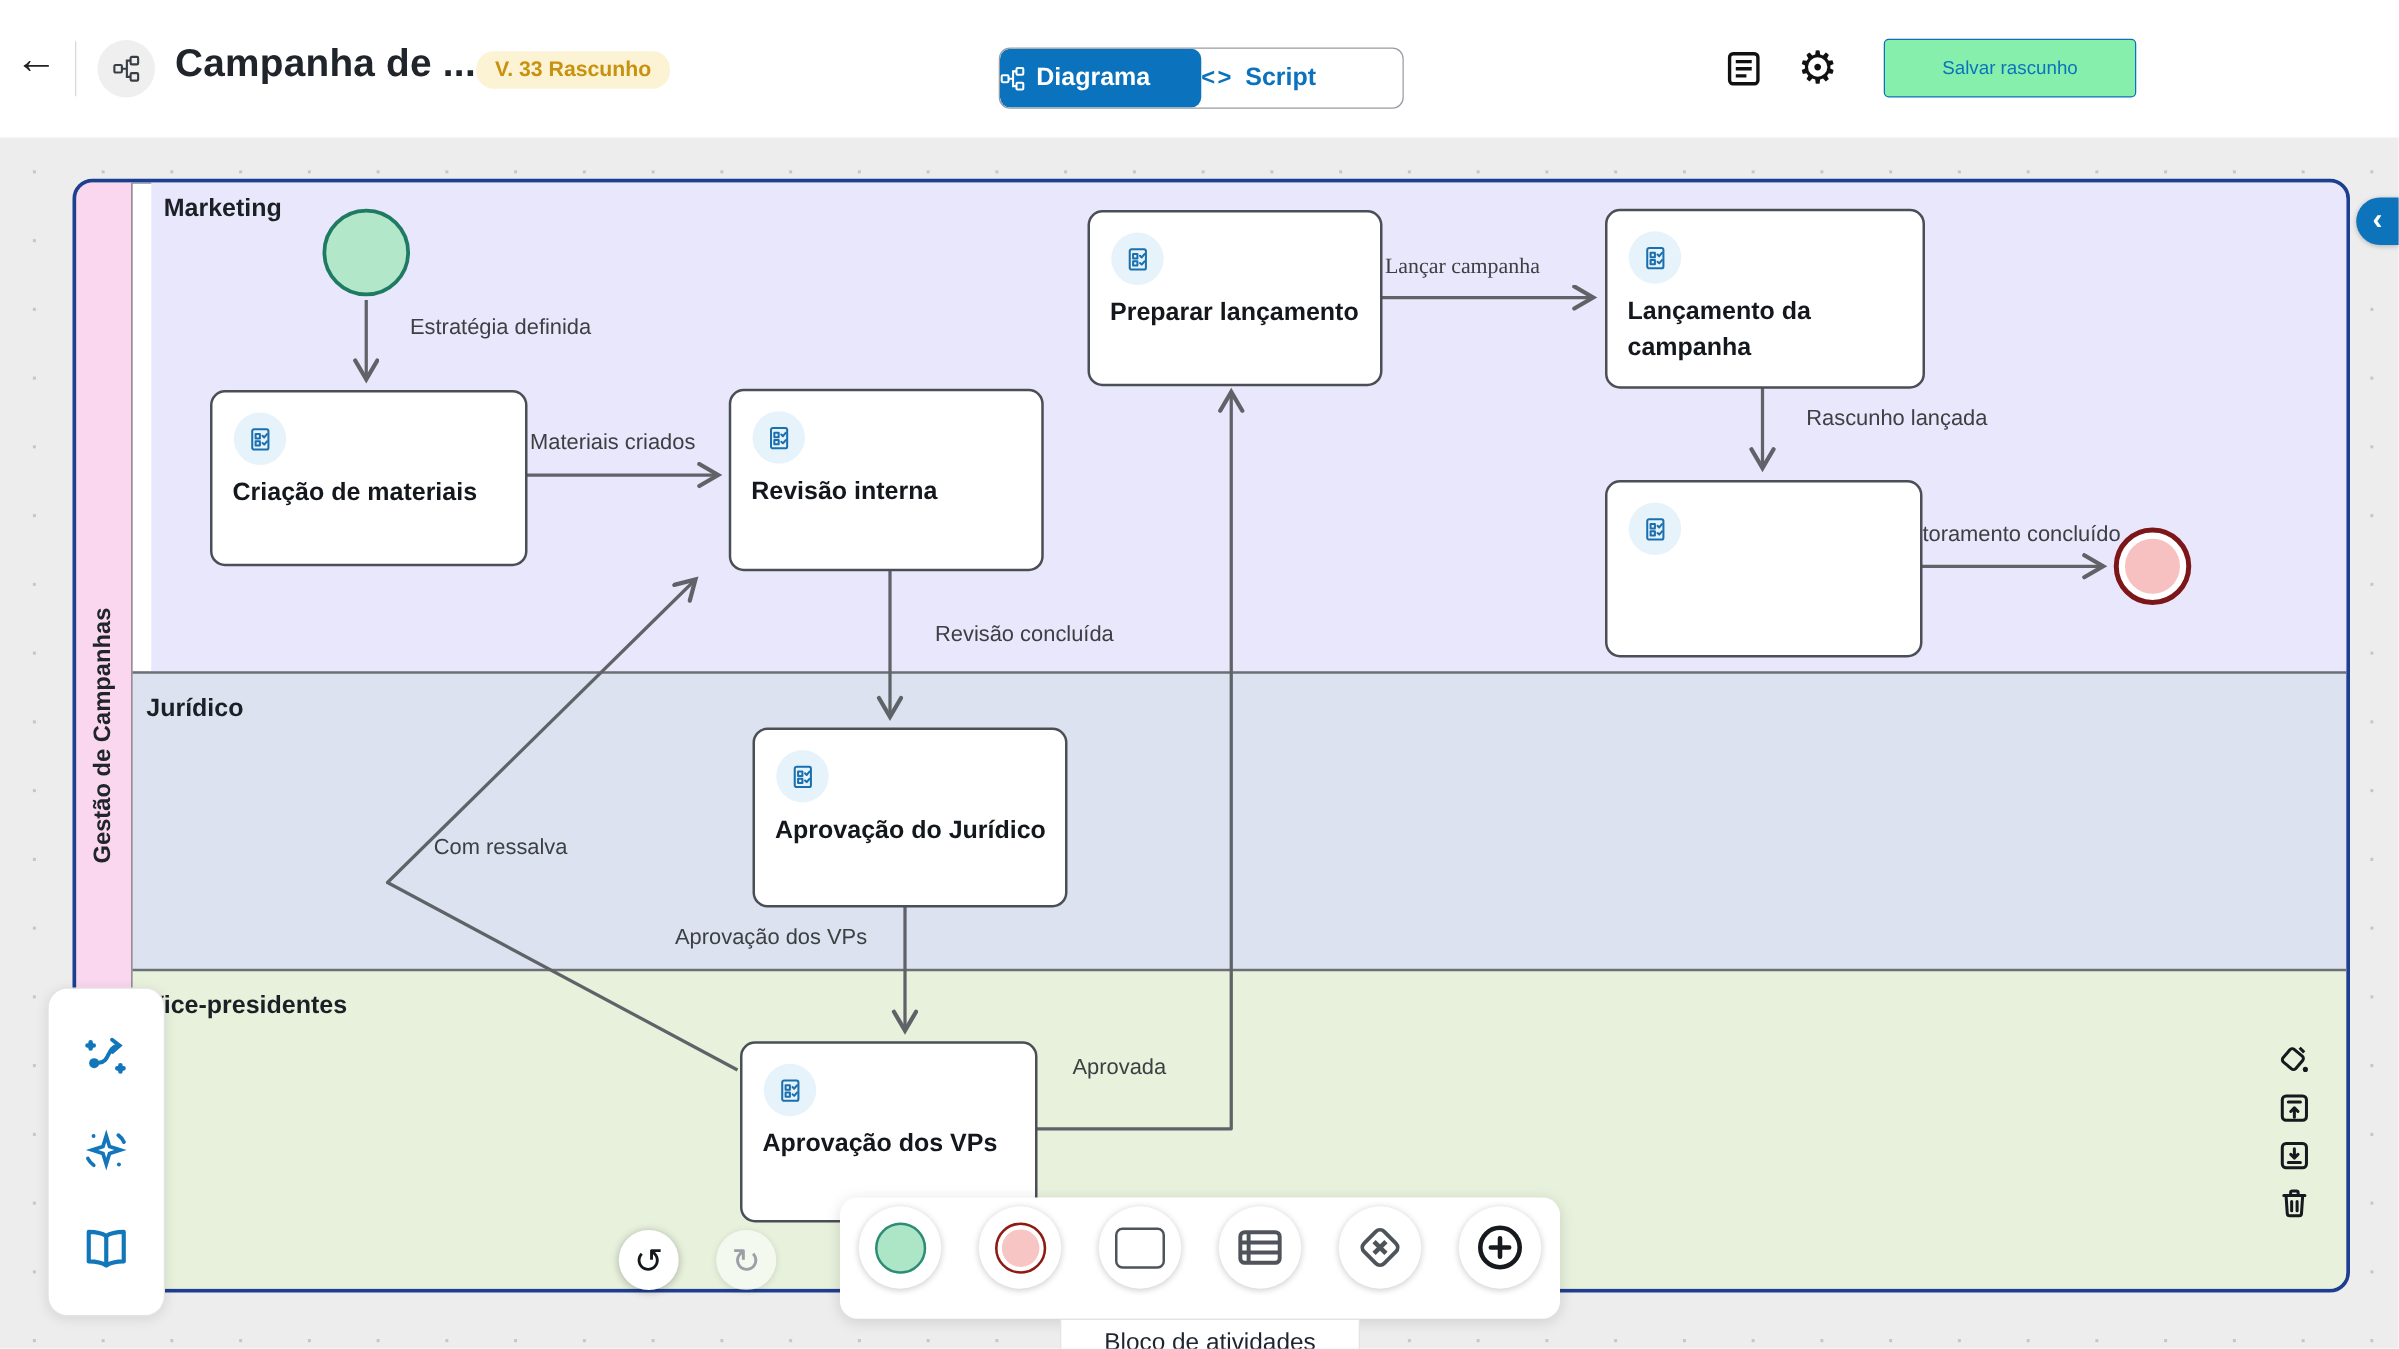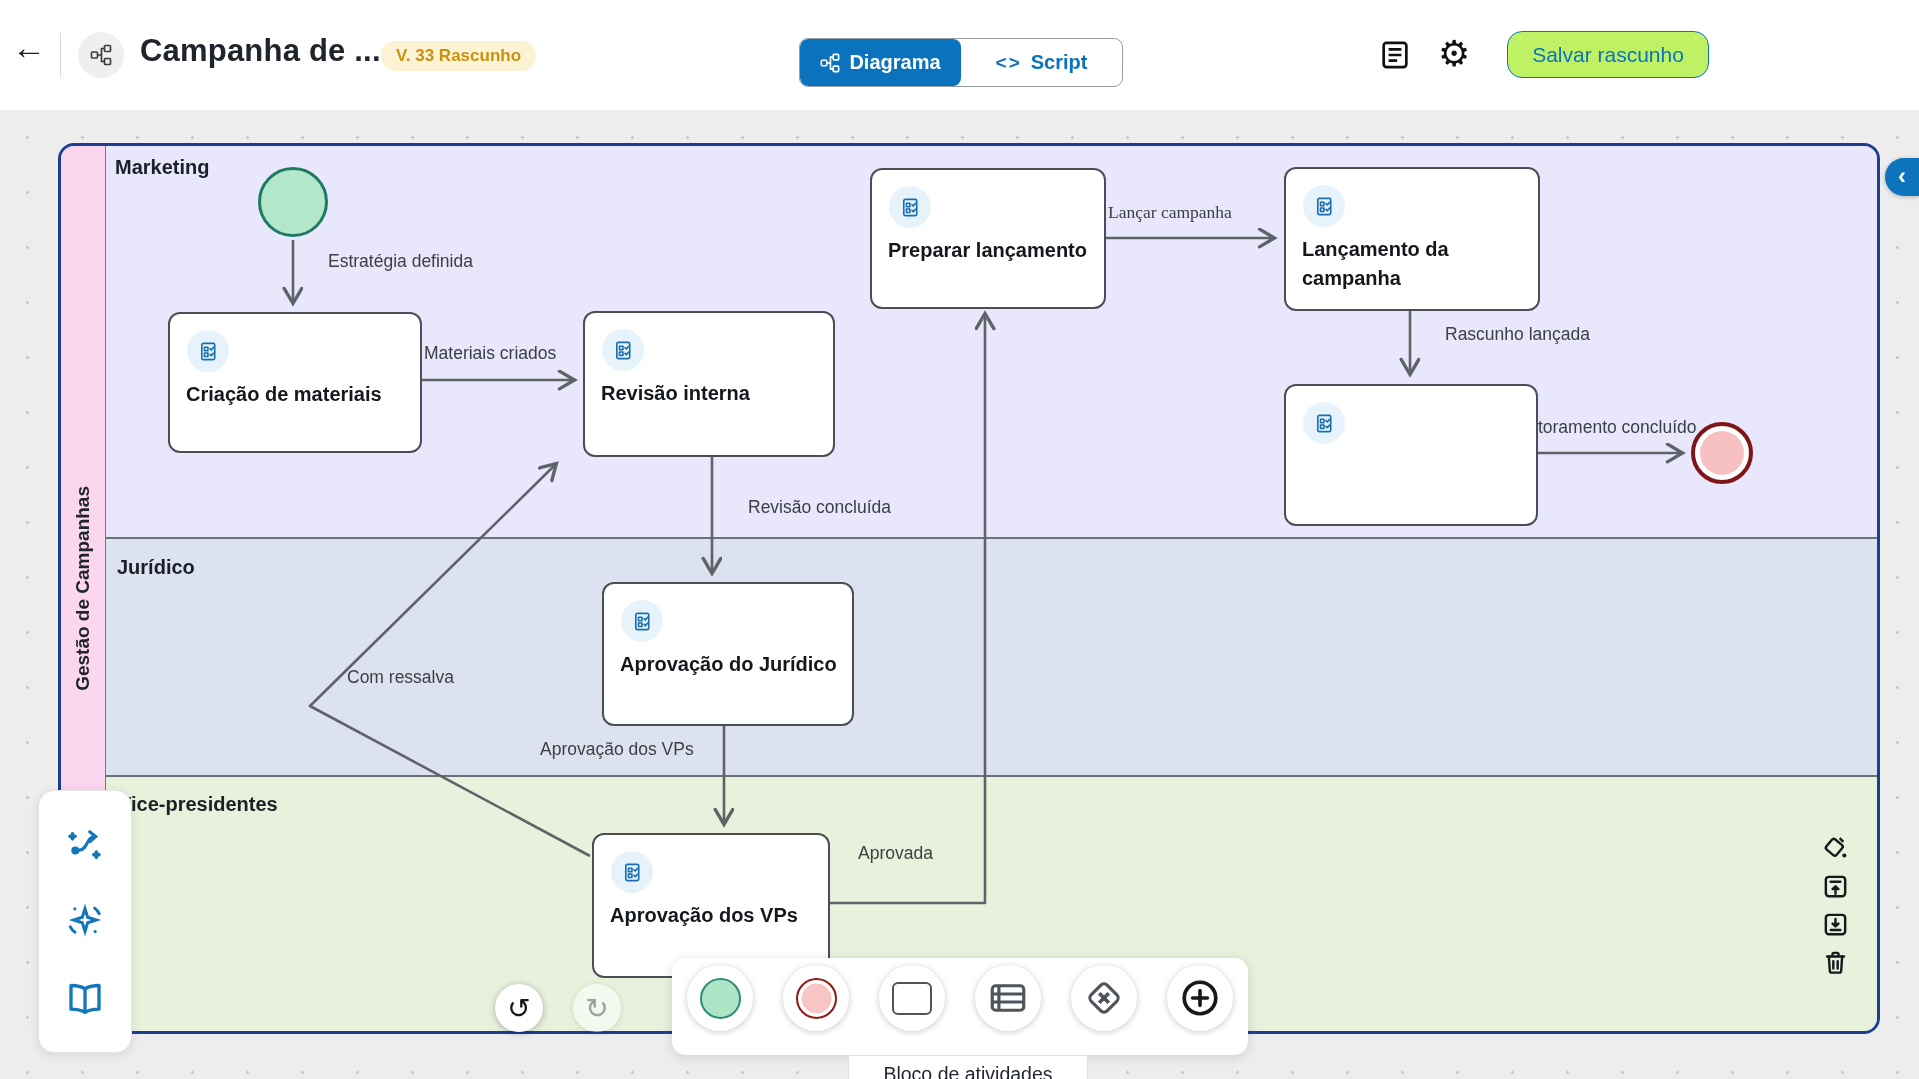--- a/index.html
+++ b/index.html
@@ -11,28 +11,28 @@
           border-bottom:1px solid #ececec;z-index:10;}
   .back{position:absolute;left:12px;top:30px;font-size:34px;color:#222;cursor:pointer;line-height:1;}
   .hdr-divider{position:absolute;left:60px;top:33px;width:1px;height:44px;background:#d8d8d8;}
   .avatar{position:absolute;left:78px;top:32px;width:46px;height:46px;border-radius:50%;
           background:#efefef;display:flex;align-items:center;justify-content:center;}
   .title{position:absolute;left:140px;top:33px;font-size:31px;font-weight:700;color:#20242b;letter-spacing:.2px;}
   .badge{position:absolute;left:381px;top:41px;background:#fcf3d4;color:#c8920e;font-size:17px;
          font-weight:700;padding:5px 15px;border-radius:14px;}
   .toggle{position:absolute;left:799px;top:38px;width:322px;height:47px;border:1px solid #989ca3;
           border-radius:9px;background:#fff;display:flex;overflow:hidden;}
-  .tab{flex:1;display:flex;align-items:center;justify-content:center;gap:9px;font-size:20px;cursor:pointer;}
+  .tab{flex:1;display:flex;align-items:center;justify-content:flex-start;gap:9px;font-size:20px;cursor:pointer;}
   .tab.active{background:#0b72bd;color:#fff;font-weight:600;border-radius:8px;}
   .tab.inactive{color:#0b72bd;font-weight:600;}
   .code-glyph{font-size:19px;font-weight:700;letter-spacing:2px;}
   .hdr-icon{position:absolute;cursor:pointer;}
   .gear-glyph{font-size:36px;color:#111;line-height:1;}
   .btn-outline{position:absolute;left:1507px;top:31px;width:202px;height:47px;border:1.5px solid #0b72bd;
-          border-radius:15px;background:#bef264;color:#0b72bd;font-size:21px;display:flex;align-items:center;
+          border-radius:4px;background:#86efac;color:#0b72bd;font-size:15px;display:flex;align-items:center;
           justify-content:center;cursor:pointer;font-family:inherit;}
   .btn-primary{position:absolute;left:1745px;top:29px;width:164px;height:51px;border:none;border-radius:7px;
           background:#0a67ac;color:#fff;font-size:21px;font-weight:600;display:flex;align-items:center;
           justify-content:center;cursor:pointer;font-family:inherit;}
 
   
   .canvas-bg{position:absolute;left:0;top:110px;width:1919px;height:969px;background:#ededed;
       background-image:radial-gradient(#c6c6c6 1.3px,transparent 1.5px);background-size:55px 55px;z-index:0;}
   .pool{position:absolute;left:58px;top:143px;width:1816px;height:885px;border:3px solid #1d3f91;
         border-radius:16px;overflow:hidden;z-index:1;box-shadow:inset 0 0 0 1px #8f949b;background:#fff;}
@@ -90,21 +90,21 @@
 </style>
 </head>
 <body>
 
 <div class="app">
 
   <div class="canvas-bg"></div>
 
   <div class="pool">
     <div id="lanes">
-        <div class="lane" style="top: 0px; height: 391px; background: rgb(233, 231, 251);">
+        <div class="lane" style="top: 0px; height: 391px; background: rgb(233, 231, 251); margin-left: 16px;">
           <span class="lane-label" style="left: 10px; top: 10px;">Marketing</span>
         </div>
         <div class="lane" style="top: 391px; height: 238px; background: rgb(221, 226, 241); border-top: 2px solid rgb(107, 112, 118);">
           <span class="lane-label" style="left: 12px; top: 17px;">Jurídico</span>
         </div>
         <div class="lane" style="top: 629px; height: 256px; background: rgb(231, 241, 220); border-top: 2px solid rgb(107, 112, 118);">
           <span class="lane-label" style="left: 13px; top: 16px;">Vice-presidentes</span>
         </div>
       </div>
     <div class="pool-strip">

